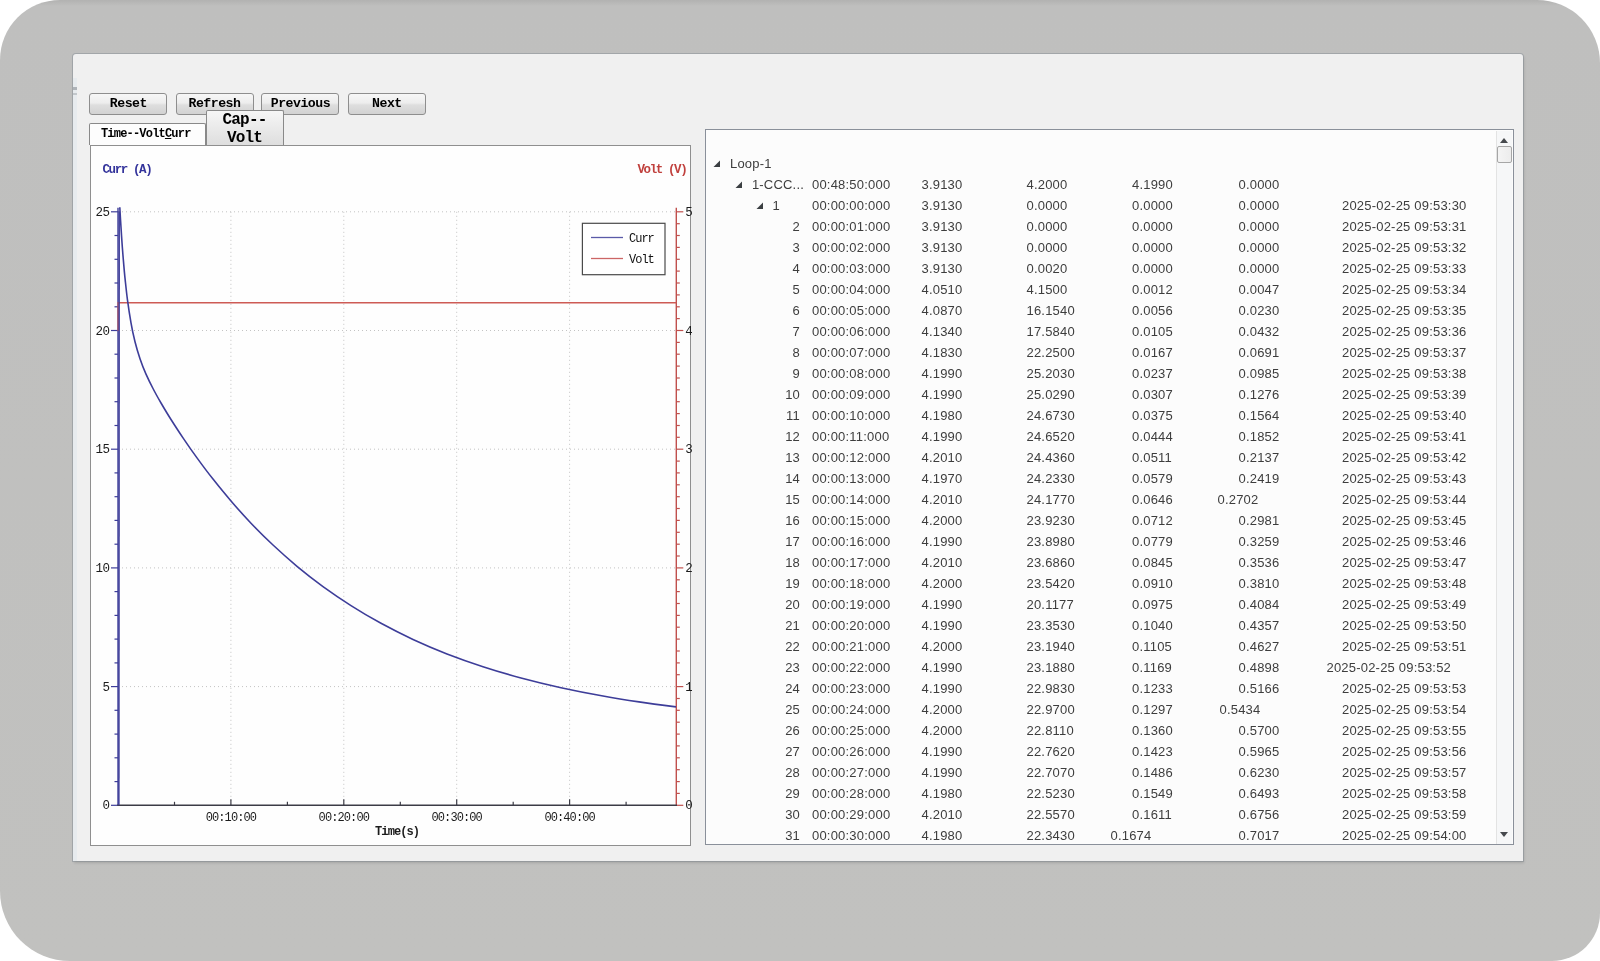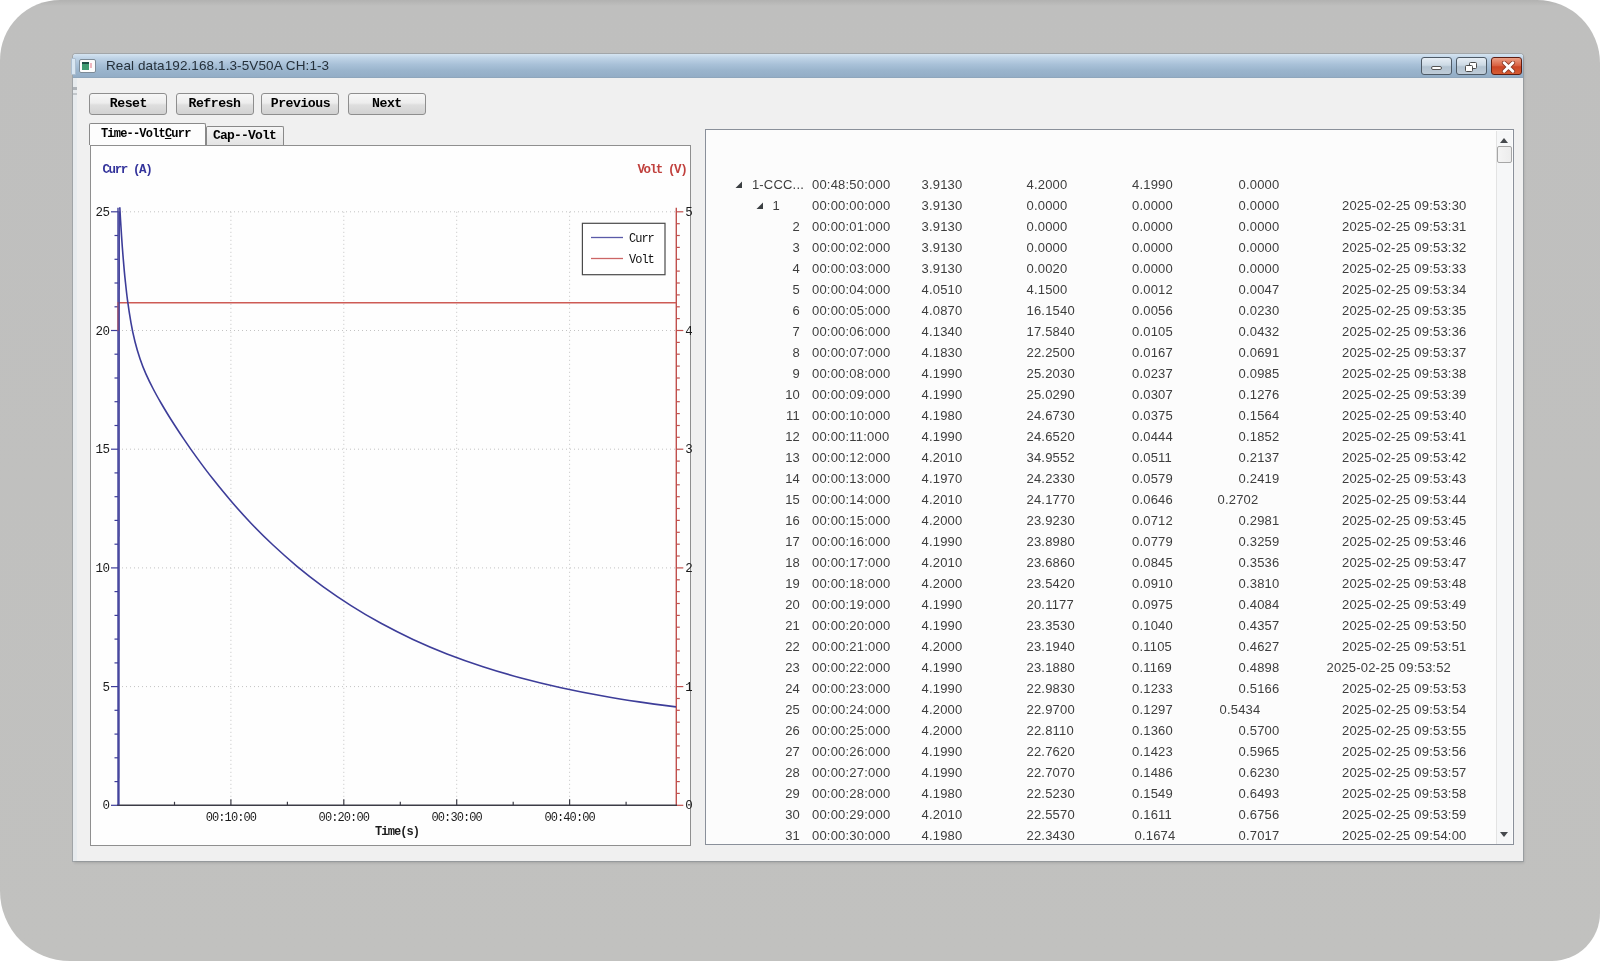--- a/index.html
+++ b/index.html
@@ -29,22 +29,22 @@
 .sq { position:absolute; background:#fff; border:1.4px solid #4c4c4c; border-radius:1.5px; }
 #bclose svg { position:absolute; left:8.5px; top:3.5px; }
 .btn { position:absolute; top:39px; width:78px; height:21.5px; border:1px solid #8e8e8e; border-radius:3px;
   background:linear-gradient(180deg,#f7f7f7 0%,#ededed 45%,#dedede 55%,#d2d2d2 100%);
   font-family:"Liberation Mono", monospace; font-size:13.2px; font-weight:bold; letter-spacing:-0.5px;
   color:#000; text-align:center; line-height:20px; }
 .tab { position:absolute; border:1px solid #898989; border-bottom:none; font-family:"Liberation Mono", monospace;
   font-weight:bold; color:#000; text-align:center; }
 #tab1 { left:16px; top:69.2px; width:116.5px; height:22px; background:#fdfdfd; border-radius:2px 2px 0 0;
   font-size:12px; letter-spacing:-0.8px; line-height:21px; z-index:3; padding-right:3px; }
-#tab2 { left:132.5px; top:72px; width:78px; height:25px; background:linear-gradient(180deg,#f6f6f6,#dddddd);
-  border-radius:2px 2px 0 0; font-size:13px; letter-spacing:-0.8px; line-height:18px; z-index:1; }
+#tab2 { left:132.5px; top:56px; width:78px; height:36px; background:linear-gradient(180deg,#f6f6f6,#dddddd);
+  border-radius:2px 2px 0 0; font-size:16px; letter-spacing:-0.8px; line-height:18px; z-index:1; }
 #panel { position:absolute; left:17px; top:90.7px; width:601px; height:701px; background:#fefefe;
   border:1px solid #8f8f8f; z-index:2; }
 #grid { position:absolute; left:631.5px; top:75.3px; width:809.8px; height:716px; background:#fcfcfc;
   border:1px solid #8a909a; }
 #ghead { position:absolute; left:0; top:0; width:100%; height:20px;
   background:linear-gradient(180deg,#ffffff,#fcfdfe 60%,#f5f6f7); border-bottom:1px solid #d5d5d5; }
 #ghead span { position:absolute; top:0.6px; font-size:13px; letter-spacing:0.45px; color:#3c3c3c; white-space:nowrap; }
 .hsep { position:absolute; top:3px; width:1px; height:15px; background:#e7e7e7; }
 .trow { position:absolute; left:0; width:100%; height:21px; }
 .trow span { position:absolute; top:2.8px; font-size:13px; letter-spacing:0.2px; color:#3d3d3d; white-space:nowrap; }
@@ -56,41 +56,20 @@
 #sup { top:7px; left:3.5px; border-left:4.5px solid transparent; border-right:4.5px solid transparent; border-bottom:5px solid #46494d; }
 #sdown { bottom:7px; left:3.5px; border-left:4.5px solid transparent; border-right:4.5px solid transparent; border-top:5px solid #46494d; }
 #lstrip { position:absolute; left:0; top:24px; width:4px; height:783px; background:#e7ebee; }
 #lstrip .m1 { position:absolute; left:0; top:9px; width:4px; height:3px; background:#aeb3b8; }
 #lstrip .m2 { position:absolute; left:0; top:15px; width:4px; height:2px; background:#c2c7cb; }
 #fragment { position:absolute; left:-2.5px; top:4px; width:5px; height:17px; background:#d8e6f2; border:1px solid #aebfd0; border-radius:1px; }
 </style></head>
 <body>
 <div id="bg"></div>
 <div id="win">
-  <div id="titlebar">
-    <div id="fragment"></div>
-    <div id="ticon">
-        <div class="g"></div>
-        <div class="r"></div>
-      </div>
-    <div id="ttext">Real data192.168.1.3-5V50A CH:1-3</div>
-    <div class="capbtn" id="bmin">
-        <div class="pill"></div>
-      </div>
-    <div class="capbtn" id="bmax">
-      <div class="sq" style="left:12px;top:4px;width:8px;height:7px;"></div>
-      <div class="sq" style="left:8px;top:7.5px;width:8px;height:7px;"></div>
-    </div>
-    <div class="capbtn" id="bclose">
-        <svg width="15" height="12" viewBox="0 0 15 12">
-          <path d="M3.2 1.8 L11.8 10.2 M11.8 1.8 L3.2 10.2" stroke="#8a3a28" stroke-width="4.6" stroke-linecap="round"></path>
-          <path d="M3.2 1.8 L11.8 10.2 M11.8 1.8 L3.2 10.2" stroke="#fff" stroke-width="2.9" stroke-linecap="round"></path>
-        </svg>
-      </div>
-  </div>
   <div id="lstrip">
       <div class="m1"></div>
       <div class="m2"></div>
     </div>
   <div class="btn" style="left:16.4px">Reset</div>
   <div class="btn" style="left:102.5px">Refresh</div>
   <div class="btn" style="left:188.4px">Previous</div>
   <div class="btn" style="left:274.9px">Next</div>
   <div class="tab" id="tab1">Time--Volt<span style="text-decoration:underline">C</span>urr</div>
   <div class="tab" id="tab2">Cap--Volt</div>
@@ -217,20 +196,26 @@
 <path d="M 27.9 659.3 L 28.2 65.3" fill="none" stroke="#3d3d99" stroke-width="1.5"></path>
 <path d="M 28.8 61.3 C 28.9 63.3 29.2 68.8 29.5 73.5 C 29.8 78.1 30.1 83.2 30.5 89.2 C 30.9 95.3 31.4 102.5 32.0 109.7 C 32.6 116.8 33.2 124.7 34.0 132.1 C 34.8 139.5 35.5 146.6 36.5 154.1 C 37.5 161.6 38.8 170.0 40.0 176.9 C 41.2 183.9 42.5 189.8 44.0 195.7 C 45.5 201.7 47.2 207.3 49.0 212.7 C 50.8 218.1 52.8 223.1 55.0 228.1 C 57.2 233.0 59.5 237.7 62.0 242.5 C 64.5 247.4 67.0 251.8 70.0 257.0 C 73.0 262.1 76.3 267.7 80.0 273.5 C 83.7 279.3 87.7 285.5 92.0 291.9 C 96.3 298.3 101.0 305.1 106.0 311.9 C 111.0 318.8 116.3 326.0 122.0 333.1 C 127.7 340.3 133.7 347.7 140.0 355.0 C 146.3 362.4 153.0 369.8 160.0 377.2 C 167.0 384.5 174.3 391.8 182.0 399.0 C 189.7 406.2 197.7 413.3 206.0 420.3 C 214.3 427.2 223.0 434.0 232.0 440.6 C 241.0 447.1 250.3 453.5 260.0 459.6 C 269.7 465.8 279.7 471.7 290.0 477.3 C 300.3 482.9 311.0 488.3 322.0 493.4 C 333.0 498.5 344.3 503.3 356.0 507.9 C 367.7 512.4 379.7 516.7 392.0 520.7 C 404.3 524.7 417.0 528.5 430.0 532.0 C 443.0 535.5 456.3 538.7 470.0 541.7 C 483.7 544.7 499.0 547.7 512.0 550.0 C 525.0 552.4 535.8 554.1 548.0 555.9 C 560.2 557.7 578.8 560.1 585.0 560.9 " fill="none" stroke="#3d3d99" stroke-width="1.6"></path>
 <rect x="491.4" y="77.3" width="82.6" height="51.4" fill="#fff" stroke="#4a4a4a" stroke-width="1.2"></rect>
 <line x1="500" y1="91.5" x2="532" y2="91.5" stroke="#5a5aa8" stroke-width="1.3"></line>
 <line x1="500" y1="112.5" x2="532" y2="112.5" stroke="#c66" stroke-width="1.3"></line>
 <text x="538" y="96" font-family="Liberation Mono" font-size="12" fill="#111" style="letter-spacing:-1px">Curr</text>
 <text x="538" y="117" font-family="Liberation Mono" font-size="12" fill="#111" style="letter-spacing:-1px">Volt</text>
 </svg>
   </div>
   <div id="grid">
+<div class="trow" style="top:23.0px">
+        <svg class="tri" style="left:7.8px;top:6.5px" width="8" height="8" viewBox="0 0 8 8">
+          <path d="M7 0.5 L7 7 L0.5 7 Z" fill="#3b3f42"></path>
+        </svg>
+        <span class="tc" style="left:24.5px">Loop-1</span>
+      </div>
 <div class="trow" style="top:44.0px">
         <svg class="tri" style="left:29.6px;top:6.5px" width="8" height="8" viewBox="0 0 8 8">
           <path d="M7 0.5 L7 7 L0.5 7 Z" fill="#3b3f42"></path>
         </svg>
         <span class="tc" style="left:46.4px">1-CCC...</span>
         <span class="tc" style="left:106.5px">00:48:50:000</span>
         <span class="tc" style="left:216.0px">3.9130</span>
         <span class="tc" style="left:321.0px">4.2000</span>
         <span class="tc" style="left:426.5px">4.1990</span>
         <span class="tc" style="left:533.0px">0.0000</span>
@@ -343,21 +328,21 @@
         <span class="tc" style="left:216.0px">4.1990</span>
         <span class="tc" style="left:321.0px">24.6520</span>
         <span class="tc" style="left:426.5px">0.0444</span>
         <span class="tc" style="left:533.0px">0.1852</span>
         <span class="tc" style="left:636.5px">2025-02-25 09:53:41</span>
       </div>
 <div class="trow" style="top:317.0px">
         <span class="tcr" style="right:713.3px">13</span>
         <span class="tc" style="left:106.5px">00:00:12:000</span>
         <span class="tc" style="left:216.0px">4.2010</span>
-        <span class="tc" style="left:321.0px">34.9552</span>
+        <span class="tc" style="left:321.0px">24.4360</span>
         <span class="tc" style="left:426.5px">0.0511</span>
         <span class="tc" style="left:533.0px">0.2137</span>
         <span class="tc" style="left:636.5px">2025-02-25 09:53:42</span>
       </div>
 <div class="trow" style="top:338.0px">
         <span class="tcr" style="right:713.3px">14</span>
         <span class="tc" style="left:106.5px">00:00:13:000</span>
         <span class="tc" style="left:216.0px">4.1970</span>
         <span class="tc" style="left:321.0px">24.2330</span>
         <span class="tc" style="left:426.5px">0.0579</span>
@@ -506,21 +491,21 @@
         <span class="tc" style="left:321.0px">22.5570</span>
         <span class="tc" style="left:426.5px">0.1611</span>
         <span class="tc" style="left:533.0px">0.6756</span>
         <span class="tc" style="left:636.5px">2025-02-25 09:53:59</span>
       </div>
 <div class="trow" style="top:695.0px">
         <span class="tcr" style="right:713.3px">31</span>
         <span class="tc" style="left:106.5px">00:00:30:000</span>
         <span class="tc" style="left:216.0px">4.1980</span>
         <span class="tc" style="left:321.0px">22.3430</span>
-        <span class="tc" style="left:429px">0.1674</span>
+        <span class="tc" style="left:405px">0.1674</span>
         <span class="tc" style="left:533.0px">0.7017</span>
         <span class="tc" style="left:636.5px">2025-02-25 09:54:00</span>
       </div>
     <div id="vscroll">
       <div class="sarrow" id="sup"></div>
       <div id="vthumb"></div>
       <div class="sarrow" id="sdown"></div>
     </div>
   </div>
 </div>

